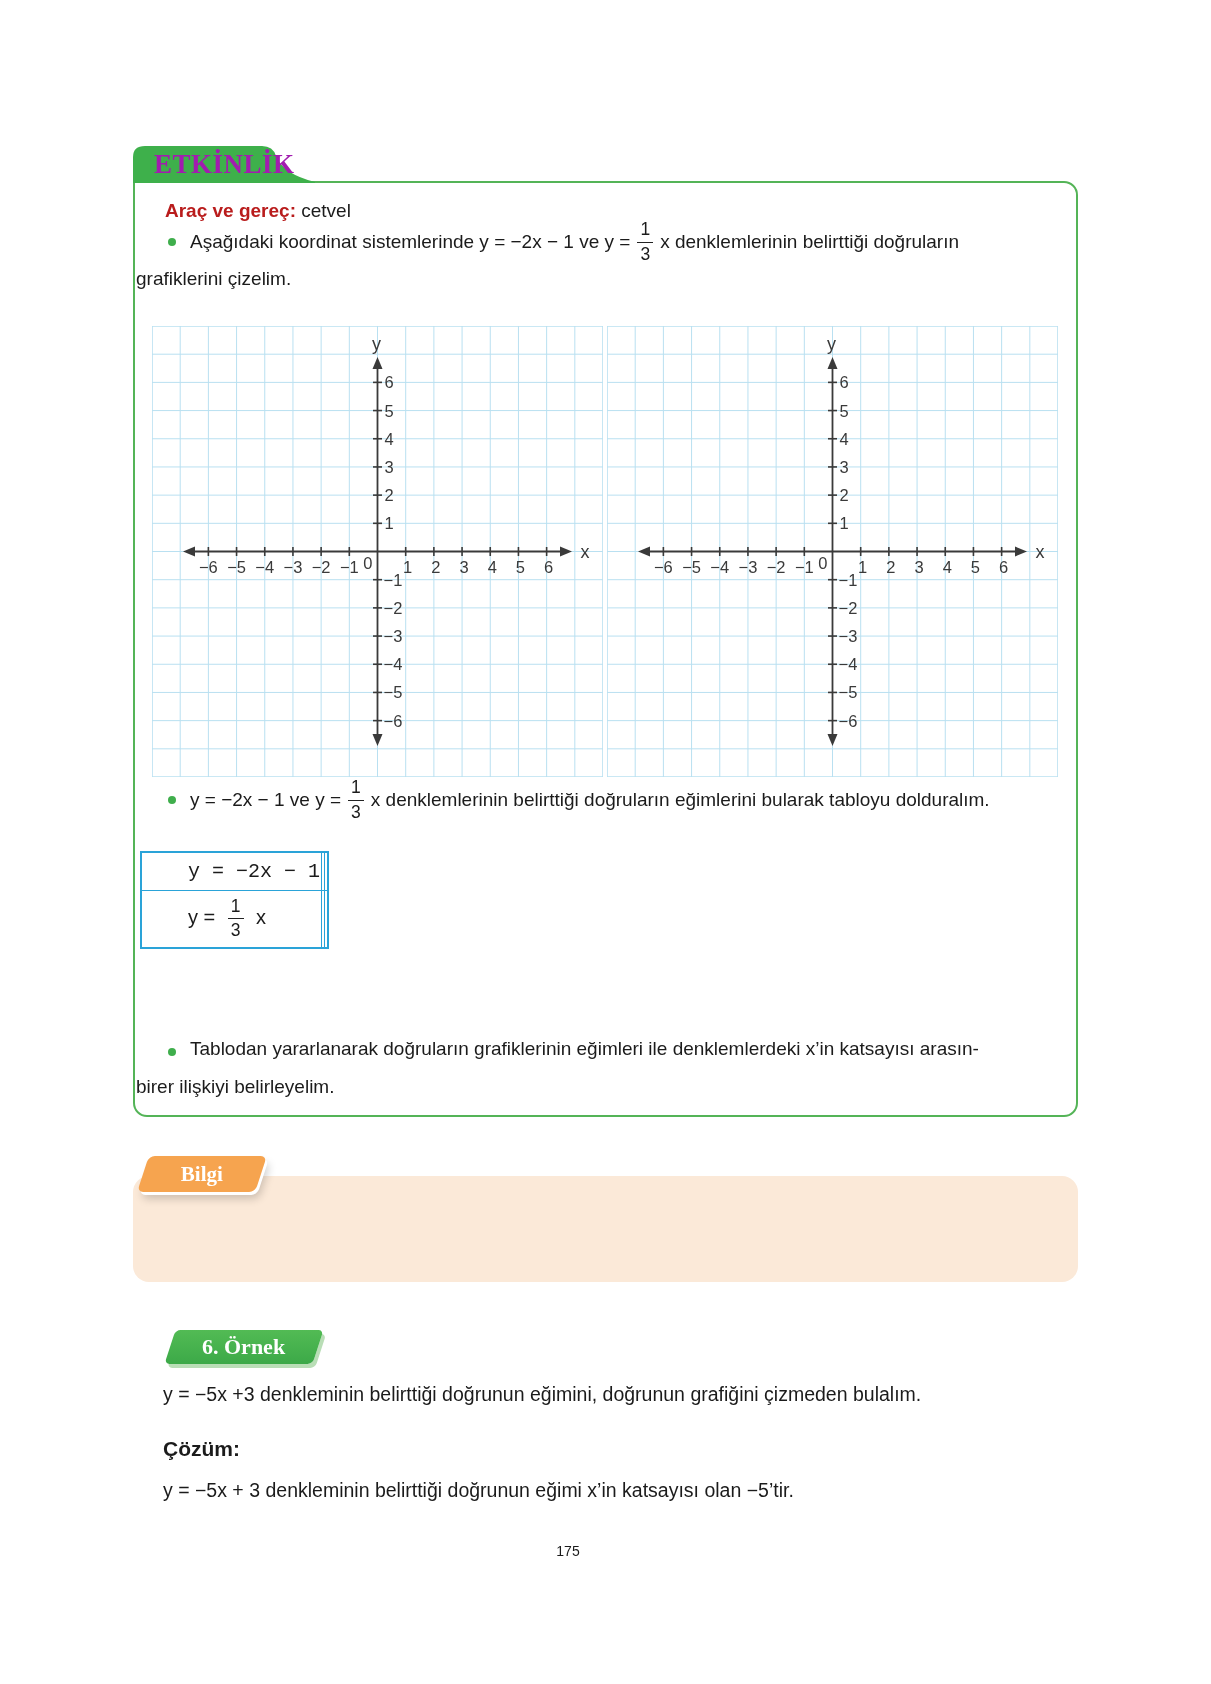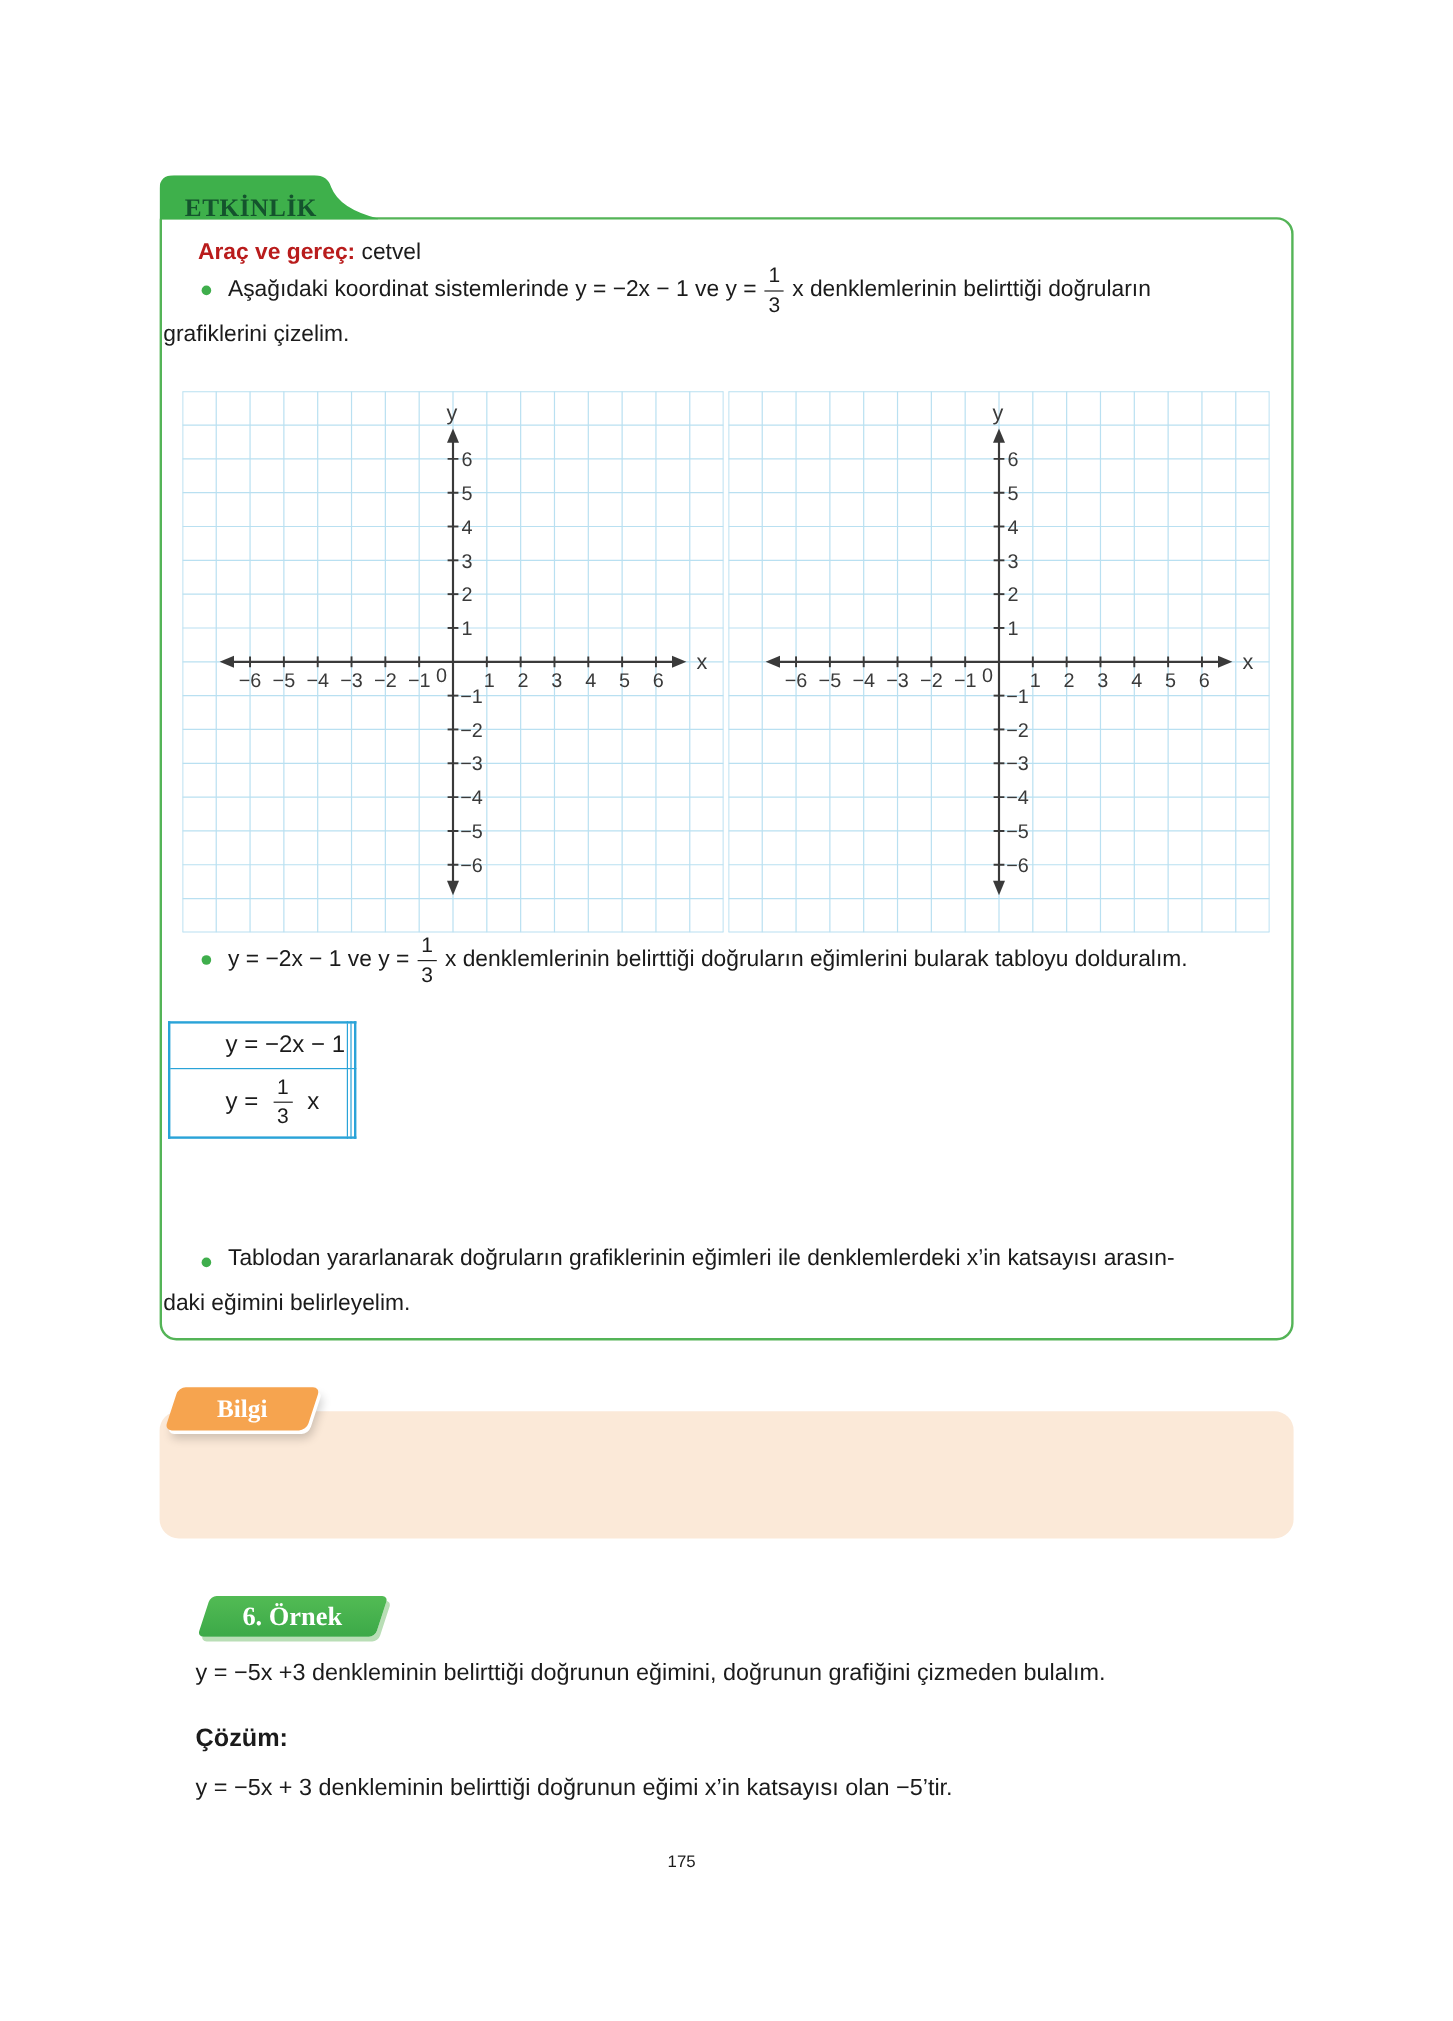--- a/index.html
+++ b/index.html
@@ -7,23 +7,23 @@
     width:1211px;height:1684px;position:relative;background:#ffffff;
     font-family:"Liberation Sans","DejaVu Sans",sans-serif;color:#1b1b1b;
     -webkit-font-smoothing:antialiased;
   }
   .abs{position:absolute;}
 
   
   .etkinlik-tab{left:133px;top:146px;width:182px;height:37px;z-index:3;}
   .etkinlik-tab svg{display:block;}
   .etkinlik-tab .tab-text{
-    position:absolute;left:21px;top:15px;color:#14532d;
+    position:absolute;left:21px;top:3px;color:#a21caf;
     font-family:"Liberation Serif","DejaVu Serif",serif;font-weight:bold;
-    font-size:21px;letter-spacing:.5px;
+    font-size:27px;letter-spacing:.5px;
   }
 
   
   .activity-box{
     left:133px;top:181px;width:941px;height:932px;
     border:2px solid #54b457;border-radius:2px 14px 14px 14px;z-index:1;
   }
 
   .tools-line{left:165px;top:200px;font-size:19px;}
   .tools-label{color:#b91c1c;font-weight:bold;}
@@ -47,21 +47,21 @@
 
   
   .slope-table{left:140px;top:851px;border-collapse:collapse;}
   .slope-table td{border:1.6px solid #2aa3d8;font-size:19px;}
   .slope-table{border:2px solid #2aa3d8;}
   .slope-table .hdr{background:#ebf4fa;text-align:center;line-height:1.35;height:61px;}
   .slope-table .c1{width:313px;}
   .slope-table .c2{width:305px;}
   .slope-table .c3{width:309px;}
   .slope-table .eq{padding-left:46px;font-size:20px;}
-  .slope-table .r1{height:38px;}
+  .slope-table .r1{height:38px;font-family:Liberation Mono, monospace;}
   .slope-table .r2{height:58px;}
 
   .b3-dot{left:168px;top:1048px;}
   .b3-line1{left:190px;top:1038px;font-size:19px;}
   .b3-line2{left:136px;top:1076px;font-size:19px;}
 
   
   .bilgi-panel{left:133px;top:1176px;width:945px;height:106px;background:#fbe9d8;border-radius:16px;z-index:1;}
   .bilgi-tab{
     left:143px;top:1156px;width:118px;height:36px;background:#f6a44f;
@@ -335,21 +335,21 @@
       <span>x</span>
     </td>
     <td></td>
     <td></td>
   </tr>
 </tbody>
   </table>
 
 <span class="abs bullet b3-dot"></span>
 <div class="abs b3-line1">Tablodan yararlanarak doğruların grafiklerinin eğimleri ile denklemlerdeki x’in katsayısı arasın-</div>
-<div class="abs b3-line2">daki eğimini belirleyelim.</div>
+<div class="abs b3-line2">birer ilişkiyi belirleyelim.</div>
 
 <div class="abs bilgi-panel"></div>
 <div class="abs bilgi-tab">
   <span class="tab-text">Bilgi</span>
 </div>
 <div class="abs bilgi-line1">a ve b birer gerçek sayı olmak üzere y = ax + b şeklindeki denklemlerin belirttiği doğruların eğimi</div>
 <div class="abs bilgi-line2">x’in katsayısıdır.</div>
 
 <div class="abs ornek-badge">
   <span class="tab-text">6. Örnek</span>

